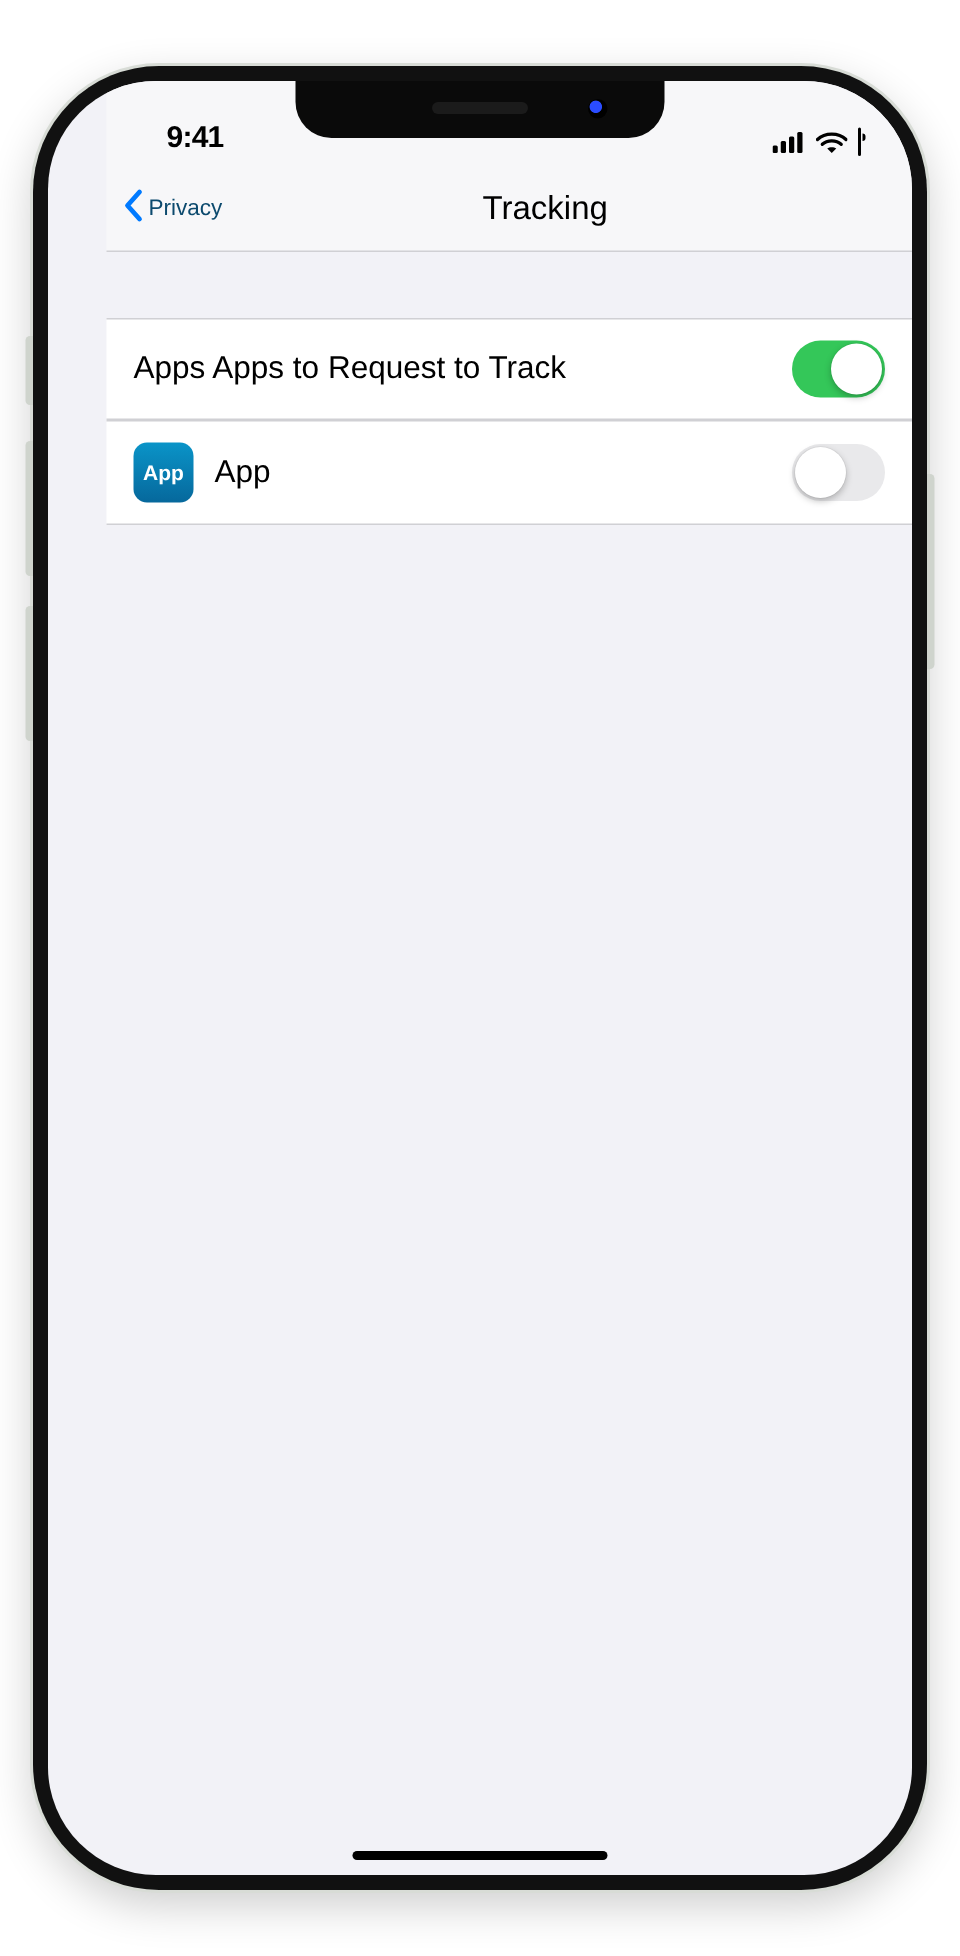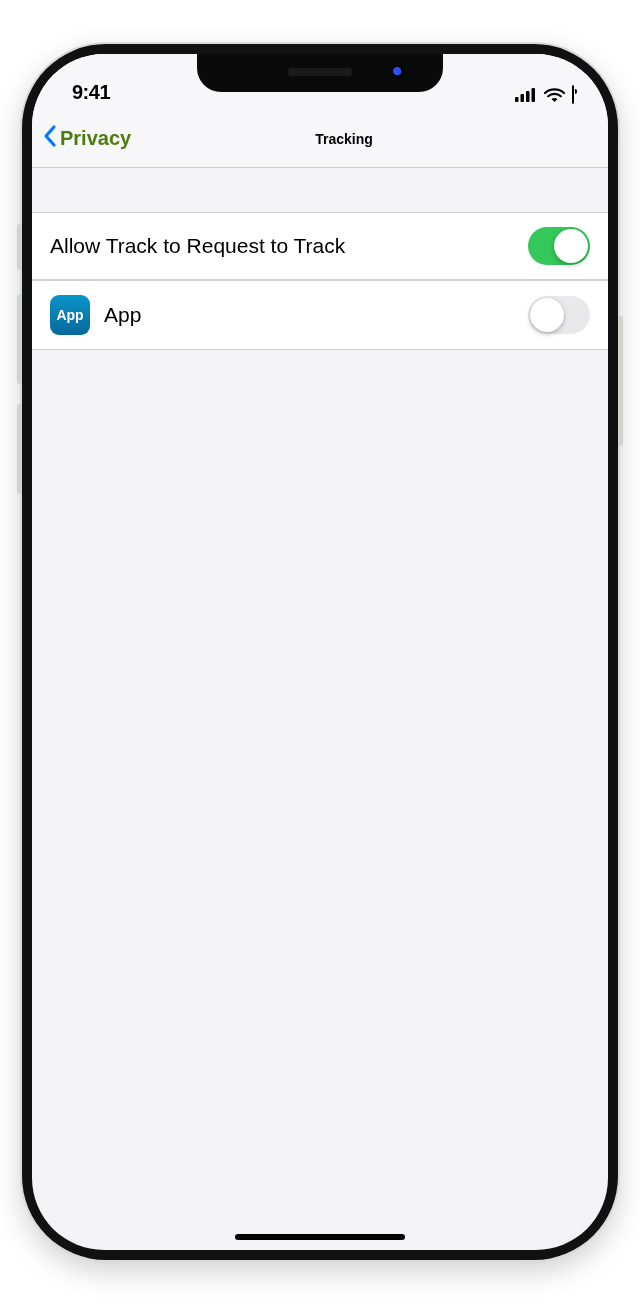--- a/index.html
+++ b/index.html
@@ -45,20 +45,21 @@
       background: #cfd4cd;
       border-radius: 0 3px 3px 0;
     }
     .screen {
       width: 100%;
       height: 100%;
       background: #f2f2f7;
       border-radius: 72px;
       overflow: hidden;
       position: relative;
+      padding-left: 39px;
     }
     .notch {
       position: absolute;
       top: 0; left: 50%;
       transform: translateX(-50%);
       width: 246px; height: 38px;
       background: #0a0a0a;
       border-radius: 0 0 24px 24px;
       z-index: 10;
       display: flex;
@@ -130,29 +131,28 @@
       align-items: center;
       justify-content: center;
       position: relative;
     }
     .nav-back {
       position: absolute;
       left: 10px;
       display: flex;
       align-items: center;
       gap: 2px;
-      color: #4d7c0f;
-      font-size: 20px;
+      color: #0c4a6e;
+      font-size: 15px;
       cursor: pointer;
-      font-weight: bold;
     }
     .nav-back svg { stroke: #007aff; }
     .nav-title {
-      font-size: 14px;
-      font-weight: 700;
+      font-size: 22px;
+      font-weight: 400;
       color: #000;
       margin-left: 48px;
     }
 
     .section-gap { height: 44px; }
 
     .row {
       background: #fff;
       display: flex;
       align-items: center;
@@ -269,21 +269,21 @@
           </svg>
         </span>
         <span>Privacy</span>
       </div>
       <span class="nav-title">Tracking</span>
     </div>
 
     <div class="section-gap"></div>
 
     <div class="row">
-      <span class="row-label">Allow Track to Request to Track</span>
+      <span class="row-label">Apps Apps to Request to Track</span>
       <div class="toggle on">
         <div class="toggle-knob"></div>
       </div>
     </div>
 
 
     <div id="apps-container">
         <div class="row">
           <div class="app-icon">App</div>
           <span class="row-label">App</span>

